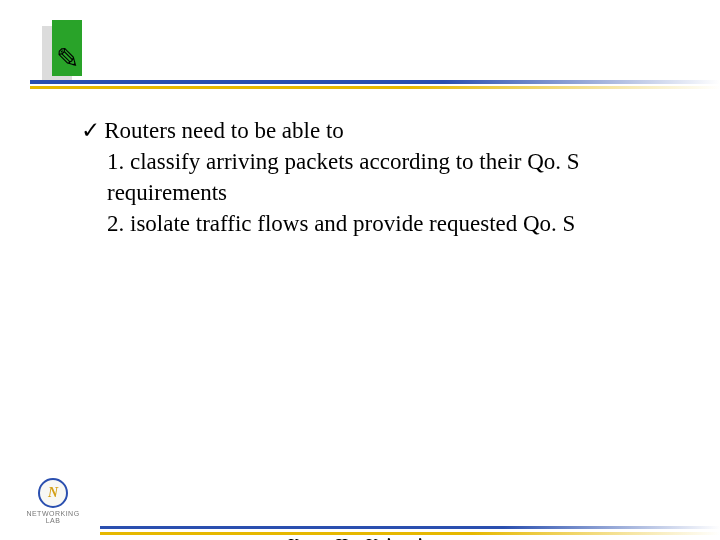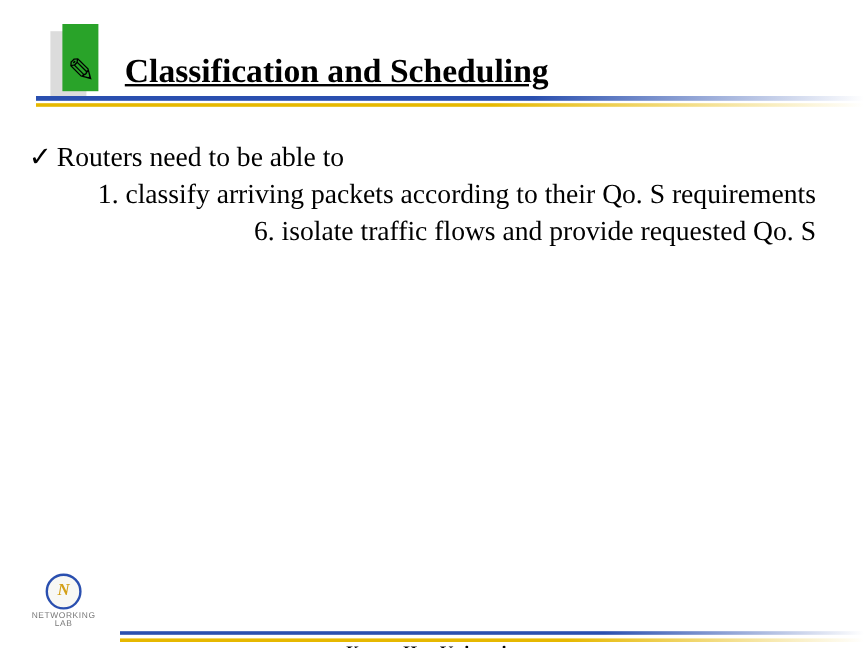--- a/index.html
+++ b/index.html
@@ -64,31 +64,30 @@
   .bar-blue {
     height: 4px;
     background: linear-gradient(to right, #2a4faf 0%, #2a4faf 60%, #fff 100%);
     margin-bottom: 2px;
   }
   .bar-gold {
     height: 3px;
     background: linear-gradient(to right, #e6b800 0%, #e6b800 55%, #fff 100%);
   }
   .content {
-    padding: 20px 40px 0 24px;
+    padding: 20px 40px 0 81px;
     font-size: 23px;
     line-height: 1.35;
   }
   .content .check {
     font-family: "Segoe UI Symbol", sans-serif;
     margin-right: 4px;
   }
   .content .indent {
     padding-left: 26px;
-    text-align: right;
   }
   .content .arrow {
     font-family: "Segoe UI Symbol", sans-serif;
     margin-right: 4px;
   }
   .footer {
     position: absolute;
     left: 0;
     bottom: 14px;
     width: 100%;
@@ -151,33 +150,32 @@
 </style>
 </head>
 <body>
 
 <div class="header">
   <div class="corner-box">
     <div class="corner-shadow"></div>
     <div class="corner-green"></div>
   </div>
   <div class="writing-icon">✎</div>
-  <div class="title">Classification and Scheduling</div>
   <div class="title-bars">
     <div class="bar-blue"></div>
     <div class="bar-gold"></div>
   </div>
 </div>
 
 <div class="content">
   <div>
     <span class="check">✓</span><span>Routers need to be able to</span>
   </div>
   <div class="indent">1. classify arriving packets according to their Qo. S requirements</div>
-  <div class="indent">6. isolate traffic flows and provide requested Qo. S</div>
+  <div class="indent">2. isolate traffic flows and provide requested Qo. S</div>
 </div>
 
 <div class="footer">
   <div class="logo">
     <div class="logo-badge">N</div>
     <div class="logo-text">NETWORKING LAB</div>
   </div>
   <div class="footer-bars">
     <div class="fbar-blue"></div>
     <div class="fbar-gold"></div>

